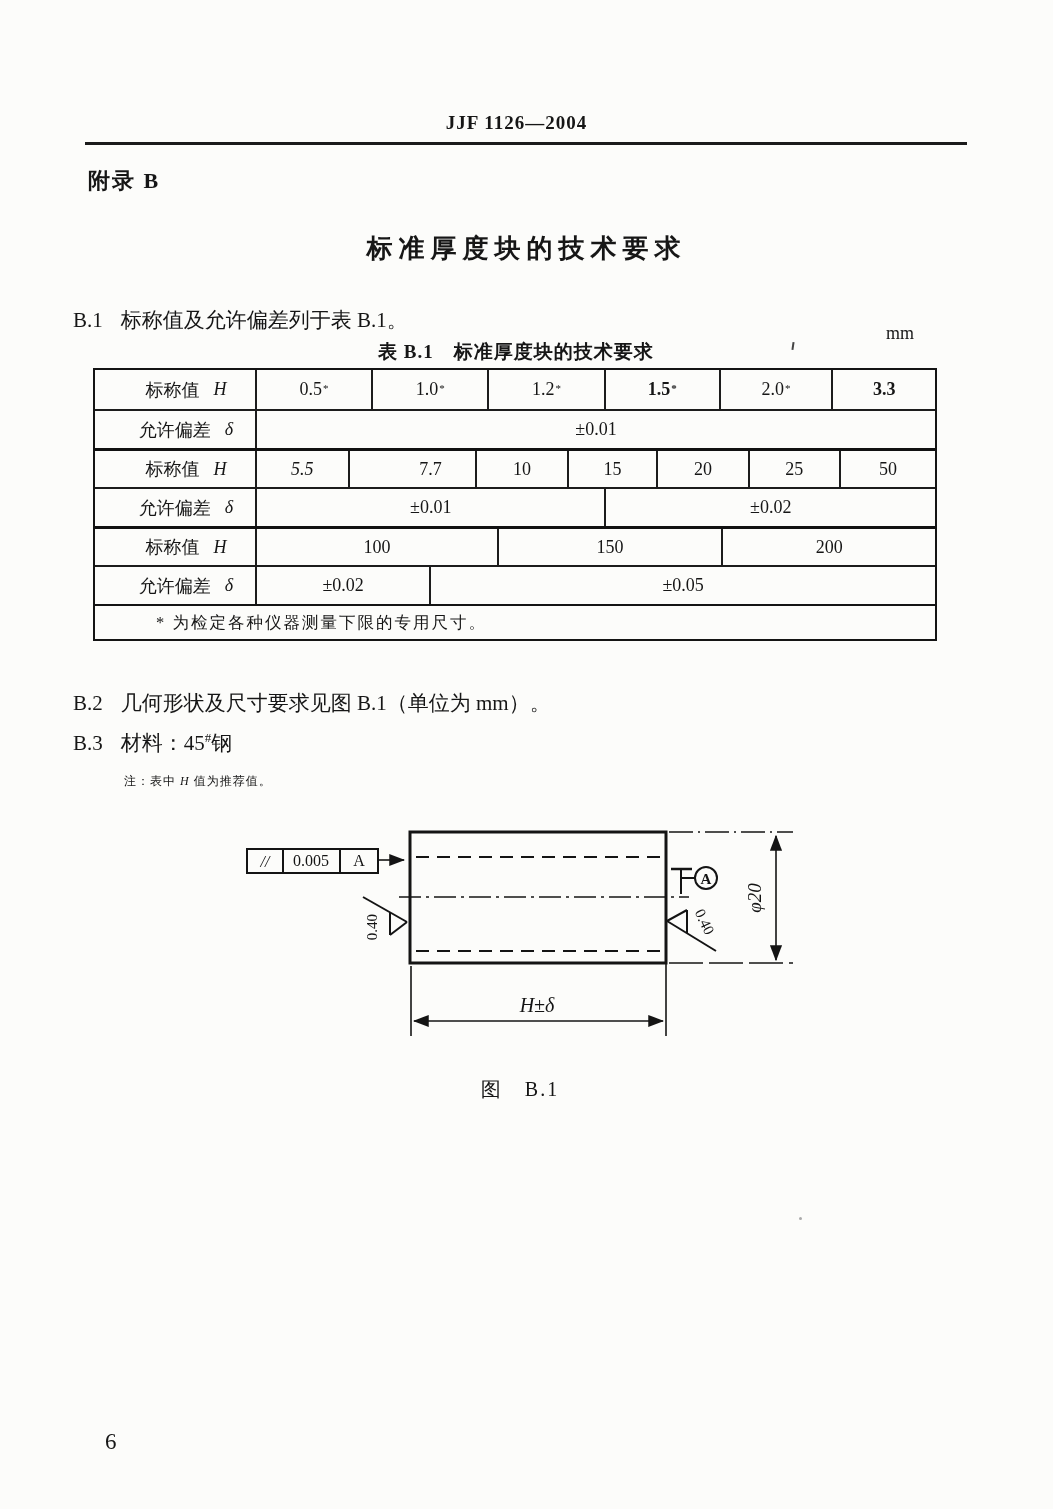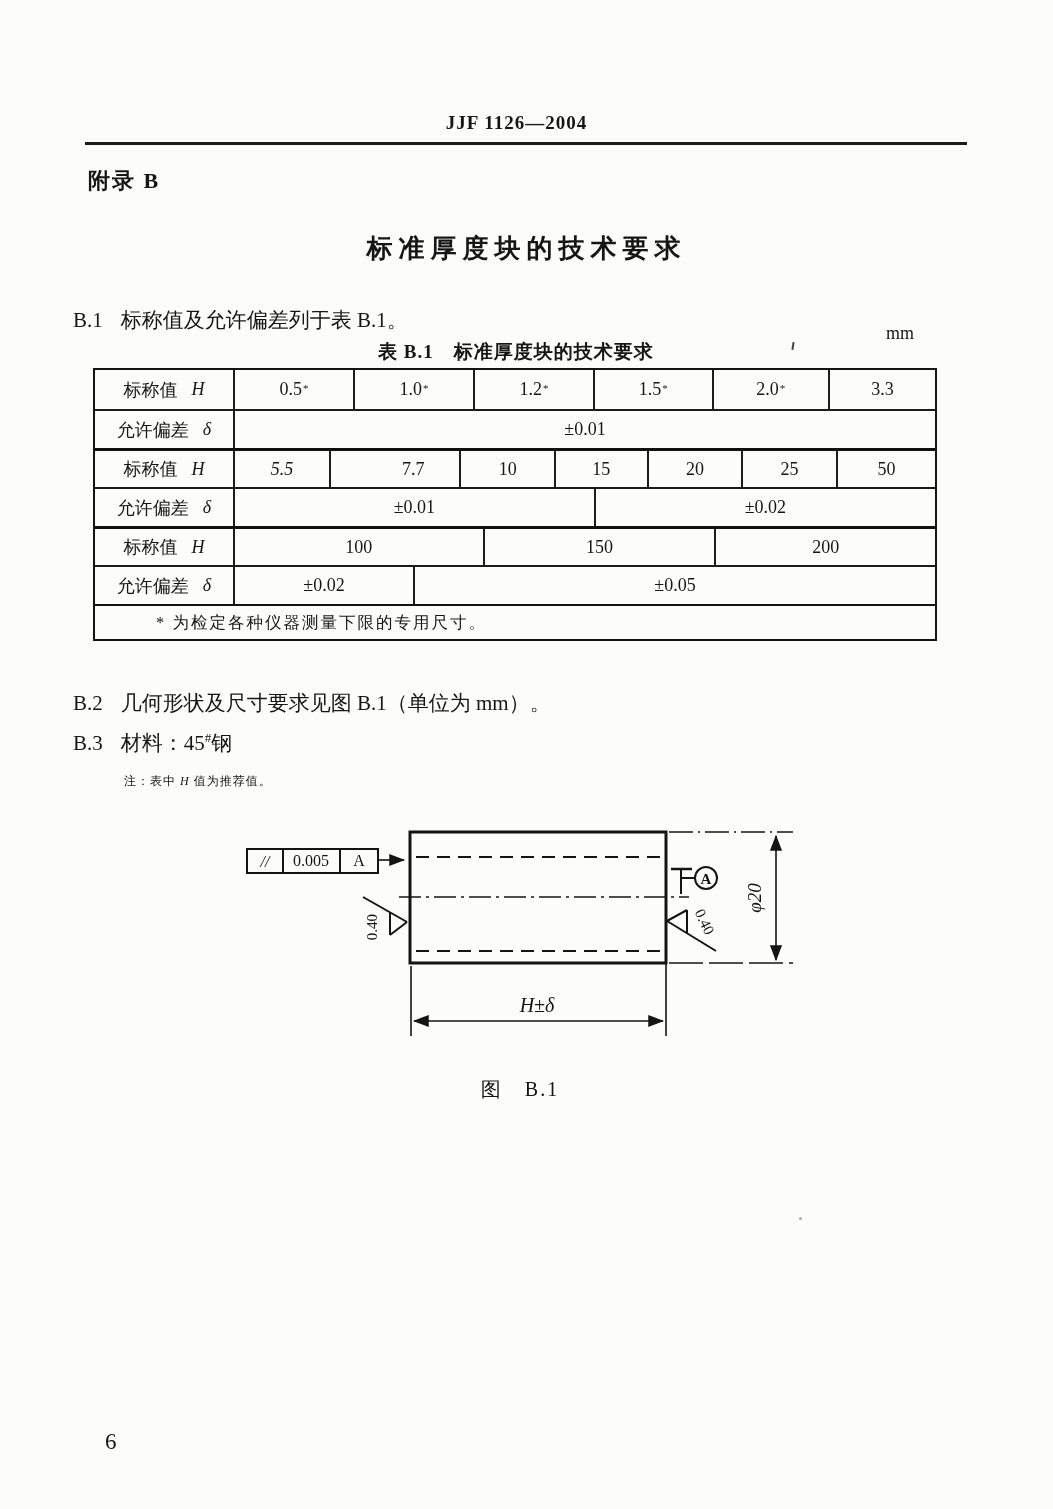--- a/index.html
+++ b/index.html
@@ -24,21 +24,21 @@
   .unit{top:323px;left:886px;font-size:18px;}
   .speck{top:342px;left:792px;width:2px;height:8px;background:#444;transform:rotate(8deg);}
   .speck2{top:1217px;left:799px;width:3px;height:3px;border-radius:50%;background:#aaa;}
 
   
   .spec-table{top:368px;left:93px;width:844px;border:2.5px solid #141414;box-sizing:border-box;background:#fcfcfa;}
   .t-row{display:flex;height:39px;border-top:2px solid #1c1c1c;box-sizing:border-box;}
   .t-row:first-child{border-top:none;}
   .t-row.group{border-top:3px solid #111;}
   .t-label{width:140px;flex:0 0 140px;display:flex;align-items:center;justify-content:center;gap:14px;
-           border-right:2px solid #1c1c1c;box-sizing:border-box;font-size:18px;}
+           border-right:2px solid #1c1c1c;box-sizing:border-box;font-size:18px;margin-left:22px;}
   .t-label i{font-size:18px;}
   .t-cell{display:flex;align-items:center;justify-content:center;border-right:2px solid #1c1c1c;
           box-sizing:border-box;font-size:18px;}
   .t-cell:last-child{border-right:none;}
   .t-cell sup{font-size:11px;line-height:0;margin-left:1px;transform:translateY(-2px);}
   .t-foot{height:35px;border-top:2.5px solid #141414;display:flex;align-items:center;
           padding-left:61px;font-size:16.5px;letter-spacing:2px;box-sizing:border-box;}
 
   
   .fig-svg{top:820px;left:230px;}
@@ -76,29 +76,29 @@
         <sup>*</sup>
       </div>
       <div class="t-cell" style="flex-grow: 17.1; flex-basis: 0px;">
         <span>1.0</span>
         <sup>*</sup>
       </div>
       <div class="t-cell" style="flex-grow: 17.1; flex-basis: 0px;">
         <span>1.2</span>
         <sup>*</sup>
       </div>
-      <div class="t-cell" style="flex-grow: 16.9; flex-basis: 0px;">
+      <div class="t-cell" style="flex-grow: 16.9; flex-basis: 0px; font-weight: bold;">
         <span>1.5</span>
         <sup>*</sup>
       </div>
       <div class="t-cell" style="flex-grow: 16.6; flex-basis: 0px;">
         <span>2.0</span>
         <sup>*</sup>
       </div>
-      <div class="t-cell" style="flex-grow: 15.2; flex-basis: 0px;">
+      <div class="t-cell" style="flex-grow: 15.2; flex-basis: 0px; font-weight: bold;">
         <span>3.3</span>
       </div>
     </div>
     <div class="t-row">
       <div class="t-label">
         <span>允许偏差</span>
         <i>δ</i>
       </div>
       <div class="t-cell" style="flex-grow: 100; flex-basis: 0px;">
         <span>±0.01</span>

